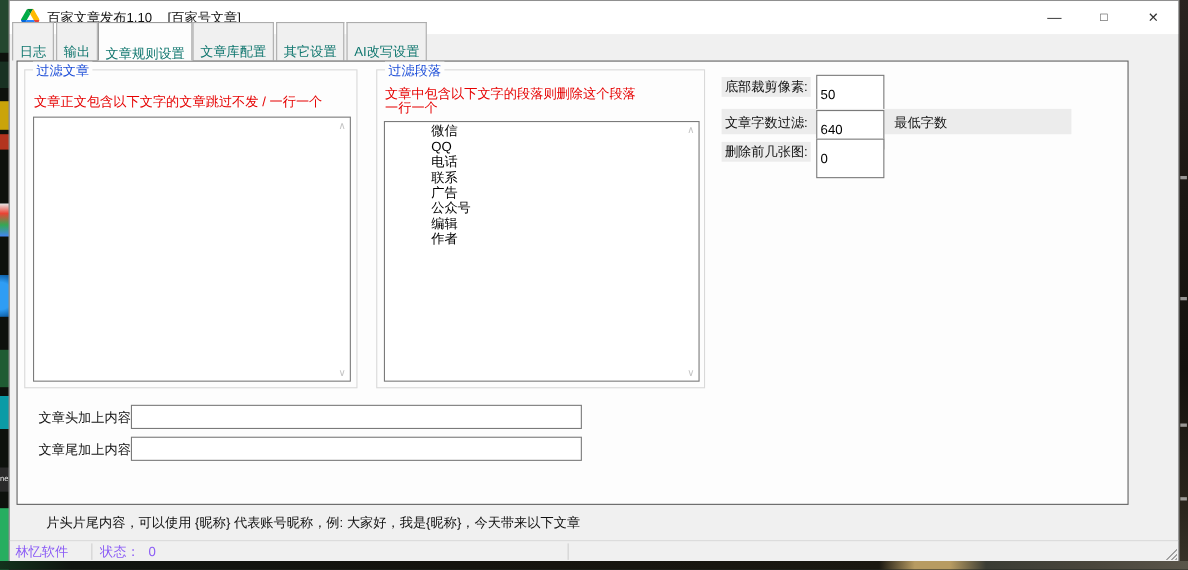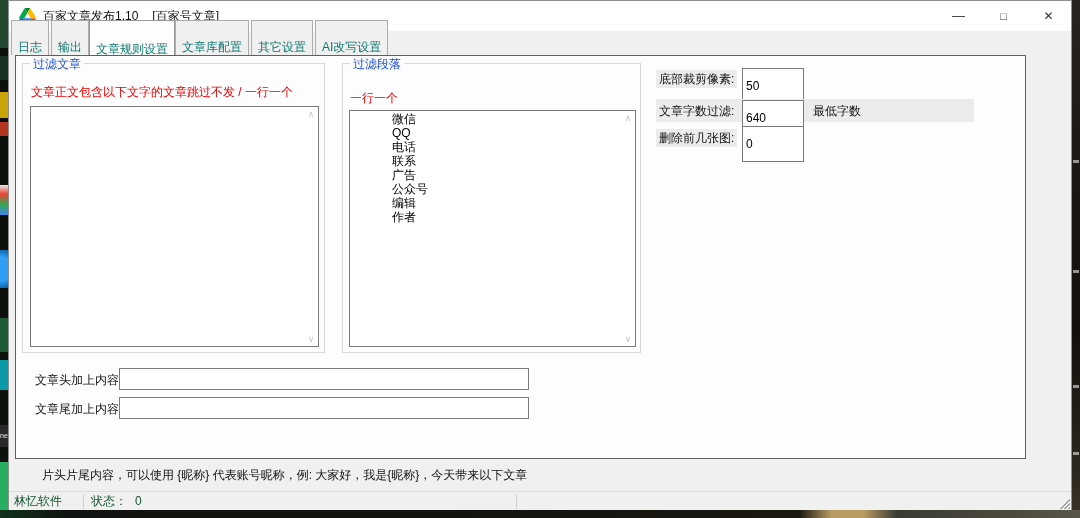--- a/index.html
+++ b/index.html
@@ -84,21 +84,21 @@
   .hf-head-label { top:314px; }
   .hf-tail-label { top:343px; }
   input.hfbox { position:absolute; left:103px; width:410px; height:22px; border:1px solid #7a7a7a; background:#fff; padding:1px 4px;
     font-family:"Liberation Sans","DejaVu Sans",sans-serif; font-size:12px; }
   .hf-head-input { top:312px; }
   .hf-tail-input { top:341px; }
   .hf-hint { position:absolute; left:26px; top:372px; color:#111; white-space:nowrap;margin-top:39px; }
 
   
   .statusbar { position:absolute; left:0; top:490px; width:100%; height:19px; background:#f0f0f0; border-top:1px solid #dadada; }
-  .sb-text { position:absolute; top:0; height:19px; line-height:19px; color:#14532d; white-space:nowrap; }
+  .sb-text { position:absolute; top:0; height:19px; line-height:19px; color:#8b5cf6; white-space:nowrap; }
   .sb-brand { left:5px; }
   .sb-status-label { left:82px; }
   .sb-status-value { left:126px; }
   .sb-div { position:absolute; top:2px; width:1px; height:15px; background:#cfcfcf; }
   .sbd1 { left:74px; } .sbd2 { left:507px; }
   .grip { position:absolute; right:1px; bottom:1px; width:13px; height:13px;
     background:
       linear-gradient(135deg, transparent 60%, #a0a0a0 60%, #a0a0a0 68%, transparent 68%, transparent 76%, #a0a0a0 76%, #a0a0a0 84%, transparent 84%, transparent 90%, #a0a0a0 90%);
   }
 </style>
@@ -162,20 +162,21 @@
         <div class="red-hint rh1">文章正文包含以下文字的文章跳过不发 / 一行一个</div>
         <div class="ta-wrap taw1">
           <textarea class="ta" spellcheck="false" style=""></textarea>
           <div class="scroll-up">∧</div>
           <div class="scroll-down">∨</div>
         </div>
       </div>
 
       <div class="groupbox gb2">
         <div class="gb-title">过滤段落</div>
+        <div class="red-hint rh2a">文章中包含以下文字的段落则删除这个段落</div>
         <div class="red-hint rh2b">一行一个</div>
         <div class="ta-wrap taw2">
           <textarea class="ta" spellcheck="false" style="">微信
 QQ
 电话
 联系
 广告
 公众号
 编辑
 作者</textarea>

